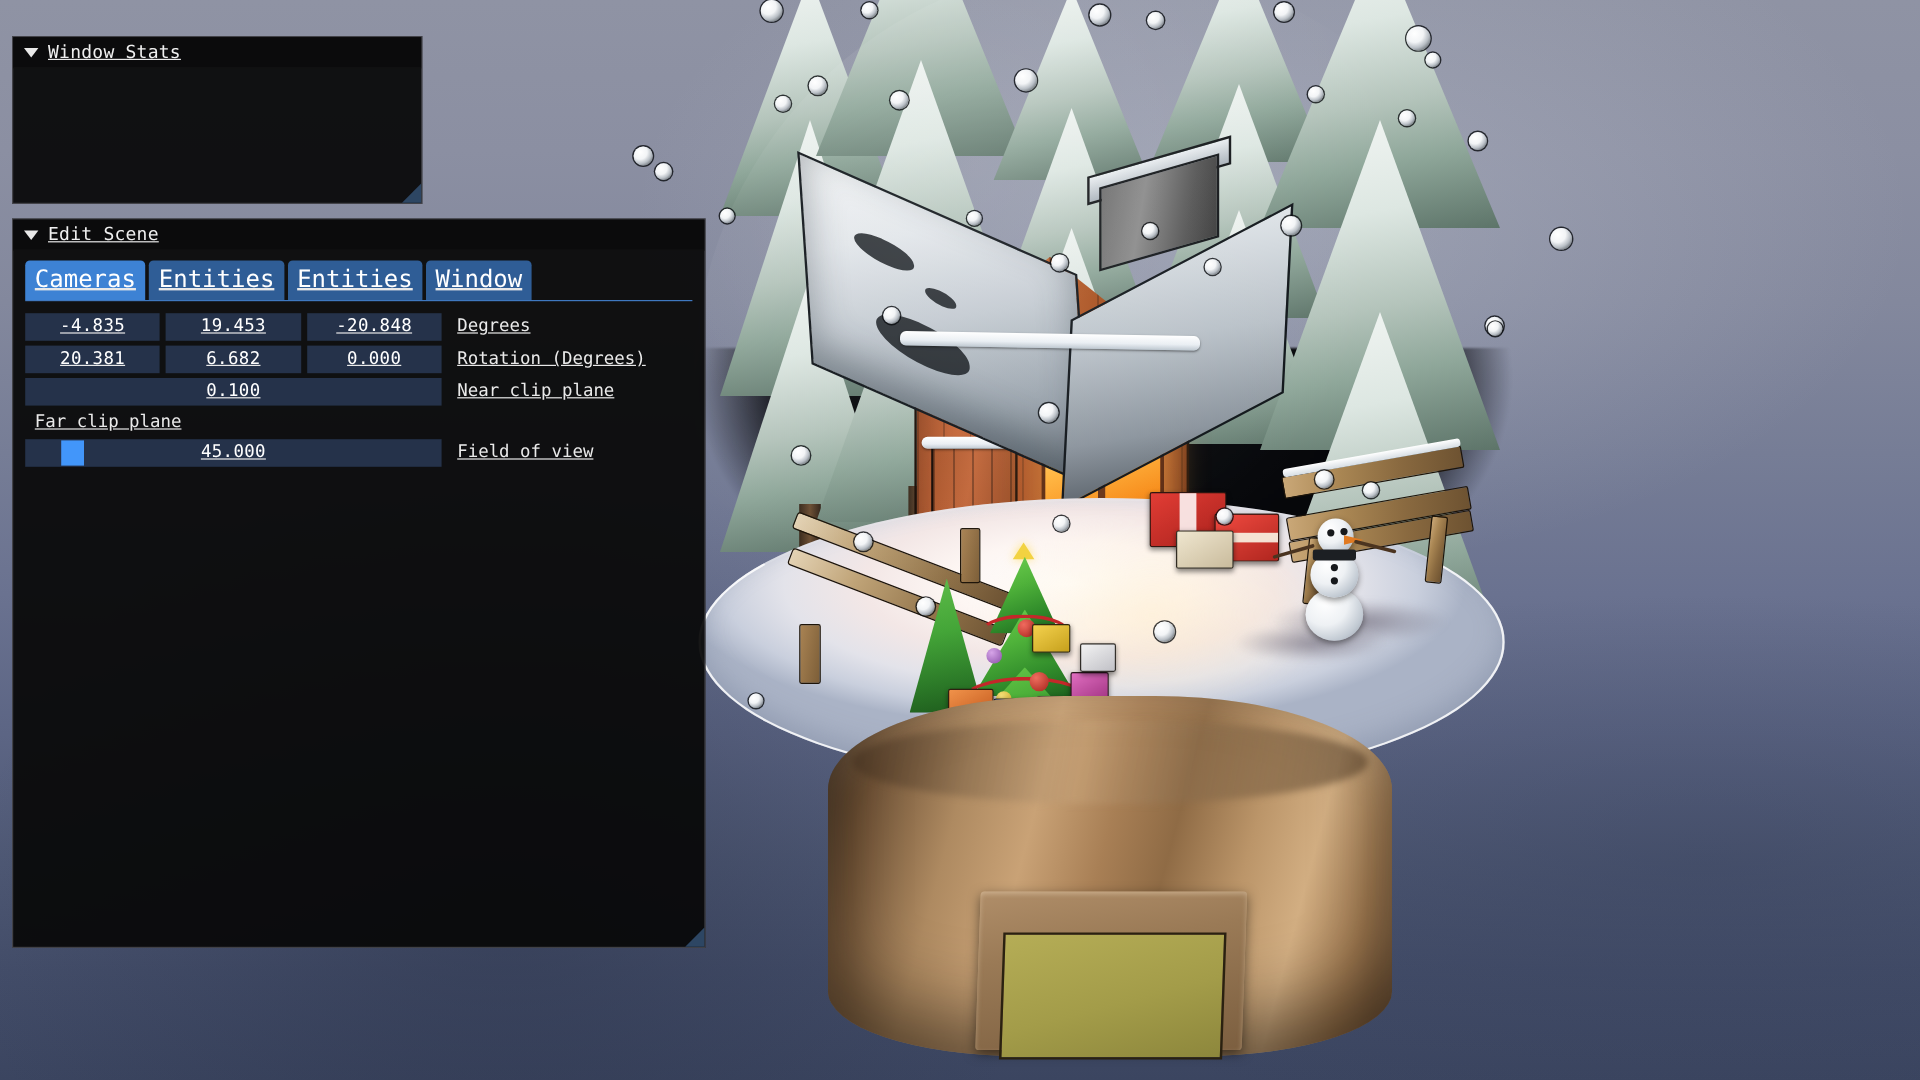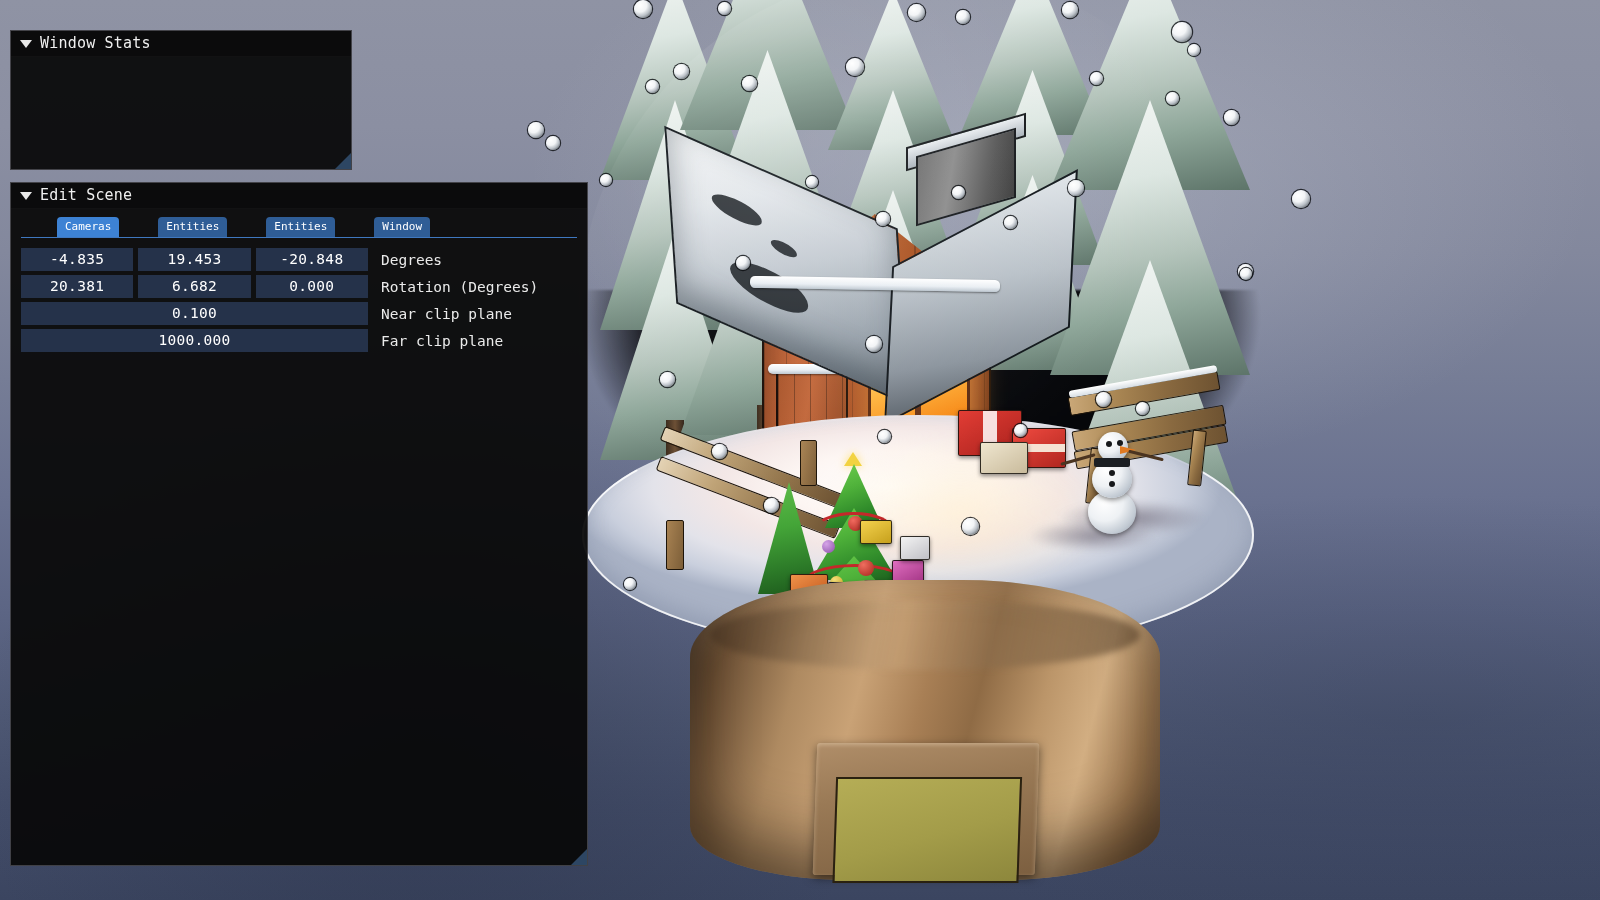--- a/index.html
+++ b/index.html
@@ -328,20 +328,21 @@
   
   .imgui-window {
     position: absolute;
     background: rgba(8,8,8,0.94);
     border: 1px solid rgba(110,110,118,0.55);
     box-sizing: border-box;
     color: #e8e8e8;
     font-family: "DejaVu Sans Mono", "Liberation Mono", monospace;
     font-size: 14.5px;
     line-height: 1.38;
+    text-decoration: underline;
   }
   .imgui-titlebar {
     height: 25px;
     background: #0b0b0c;
     display: flex; align-items: center;
     padding: 0 6px;
     gap: 8px;
     user-select: none;
     border-bottom: 1px solid rgba(255,255,255,0.03);
   }
@@ -390,25 +391,24 @@
     display: flex; align-items: flex-end;
     gap: 3px;
     border-bottom: 1px solid #3f78c0;
     padding-bottom: 0;
     margin-bottom: 10px;
   }
   .tab {
     padding: 2px 8px 3px 8px;
     background: #2f5d96;
     color: #ffffff;
-    font-size: 11px;
+    font-size: 20px;
     border-radius: 4px 4px 0 0;
     cursor: pointer;
     white-space: nowrap;
-    margin-left: 36px;
   }
   .tab.active { background: #3d82d4; }
 
   
   .prop-row {
     display: flex; align-items: center;
     gap: 5px;
     margin-bottom: 4px;
   }
   .drag-field {
@@ -625,21 +625,21 @@
   </div>
 
   <div class="imgui-window" style="left:10px; top:30px; width:342px; height:140px;">
     <div class="imgui-titlebar">
       <div class="collapse-arrow"></div>
       <div class="imgui-title">Window Stats</div>
     </div>
     <div class="resize-grip"></div>
   </div>
 
-  <div class="imgui-window" style="left:10px; top:182px; width:578px; height:684px;">
+  <div class="imgui-window" style="left:10px; top:182px; width:578px; height:608px;">
     <div class="imgui-titlebar">
       <div class="collapse-arrow"></div>
       <div class="imgui-title">Edit Scene</div>
     </div>
 
     <div class="imgui-body">
 
       <div class="tab-bar">
         <div class="tab active">Cameras</div>
         <div class="tab">Entities</div>
@@ -660,22 +660,28 @@
         <div class="drag-field">0.000</div>
         <div class="prop-label">Rotation (Degrees)</div>
       </div>
 
       <div class="prop-row">
         <div class="drag-field">0.100</div>
         <div class="prop-label">Near clip plane</div>
       </div>
 
       <div class="prop-row">
-        <div class="drag-field">1000.000</div>
         <div class="prop-label">Far clip plane</div>
       </div>
 
+      <div class="prop-row">
+        <div class="drag-field">
+          <div class="slider-grab" id="fov-grab" style="left: 30px;"></div>
+          <span>45.000</span>
+        </div>
+        <div class="prop-label">Field of view</div>
+      </div>
 
     </div>
     <div class="resize-grip"></div>
   </div>
 
 </div>
 
 </body></html>

